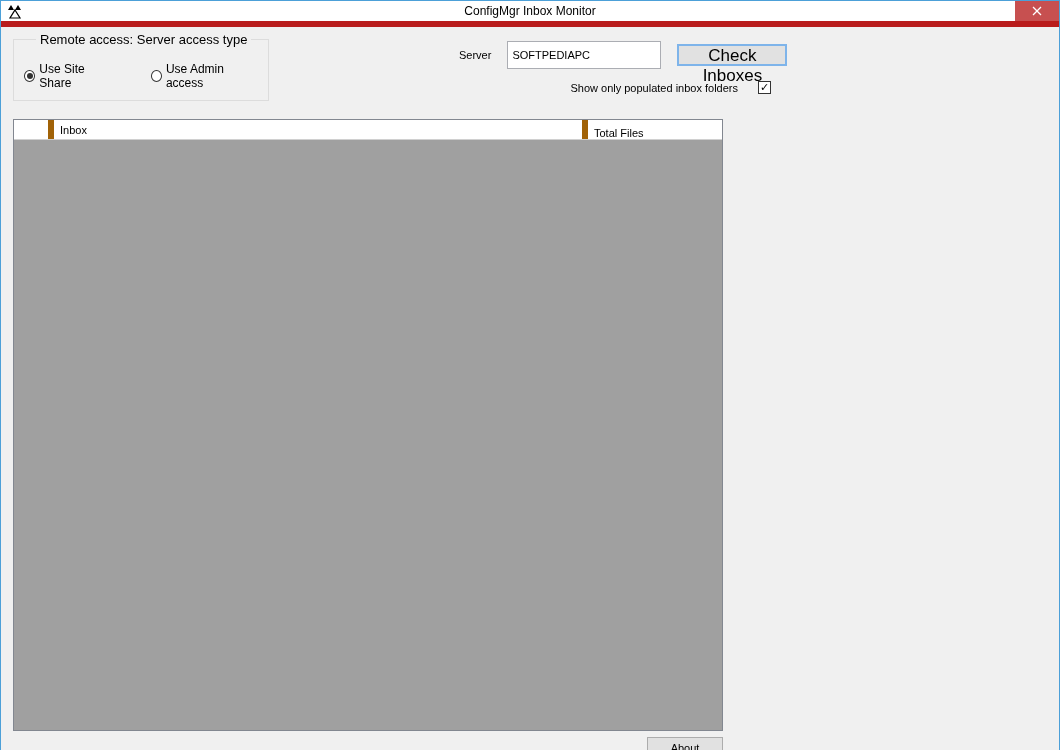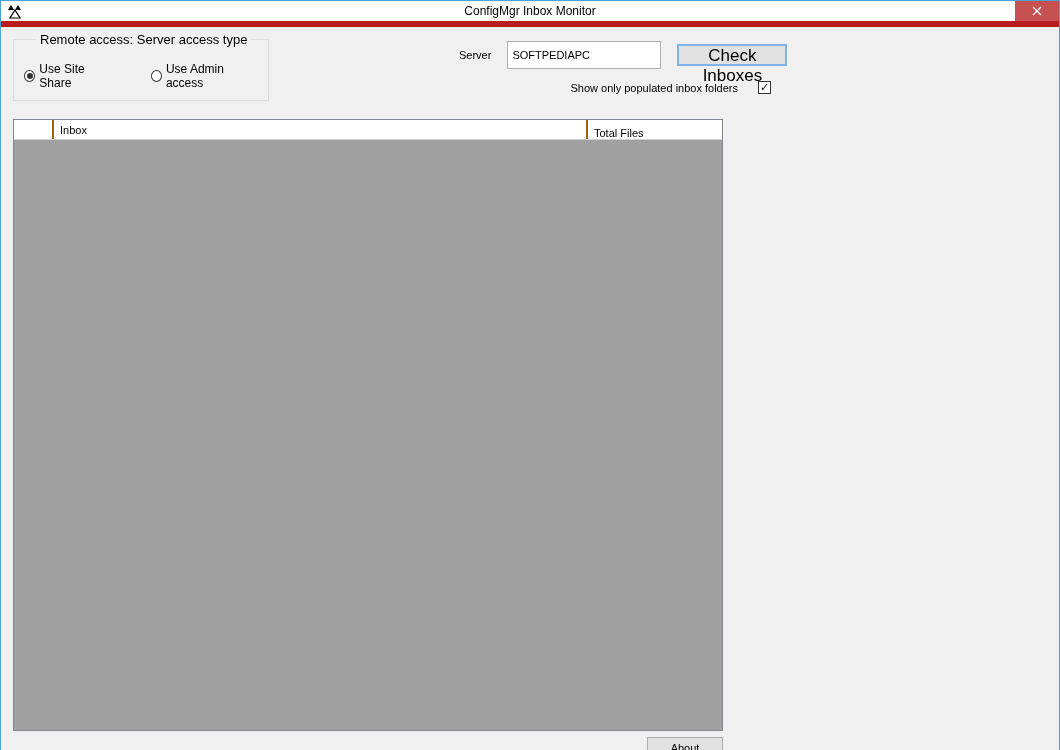--- a/index.html
+++ b/index.html
@@ -187,21 +187,21 @@
       display: flex;
       flex-direction: column;
     }
     .table-header {
       height: 20px;
       background: #ffffff;
       display: flex;
       border-bottom: 1px solid #d0d0d0;
     }
     .th {
-      border-right: 2px solid #a16207;
+      border-right: 6px solid #a16207;
       padding: 2px 6px;
       font-size: 11px;
       display: flex;
       align-items: center;
       background: #fff;
     }
     .th-icon {
       width: 40px;
     }
     .th-inbox {

